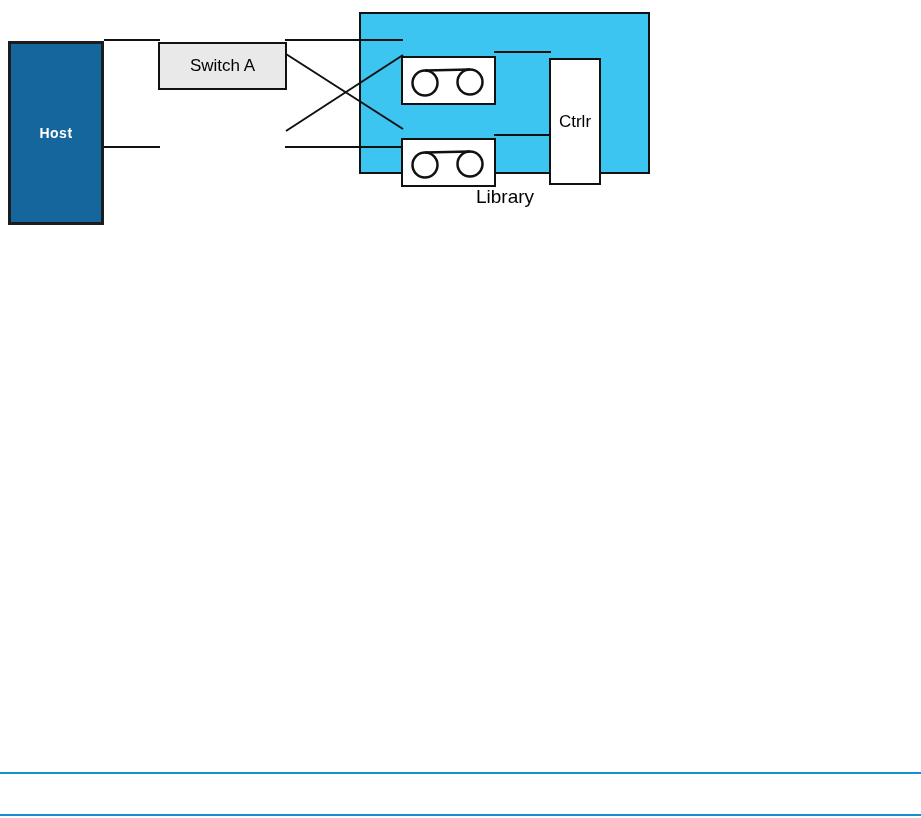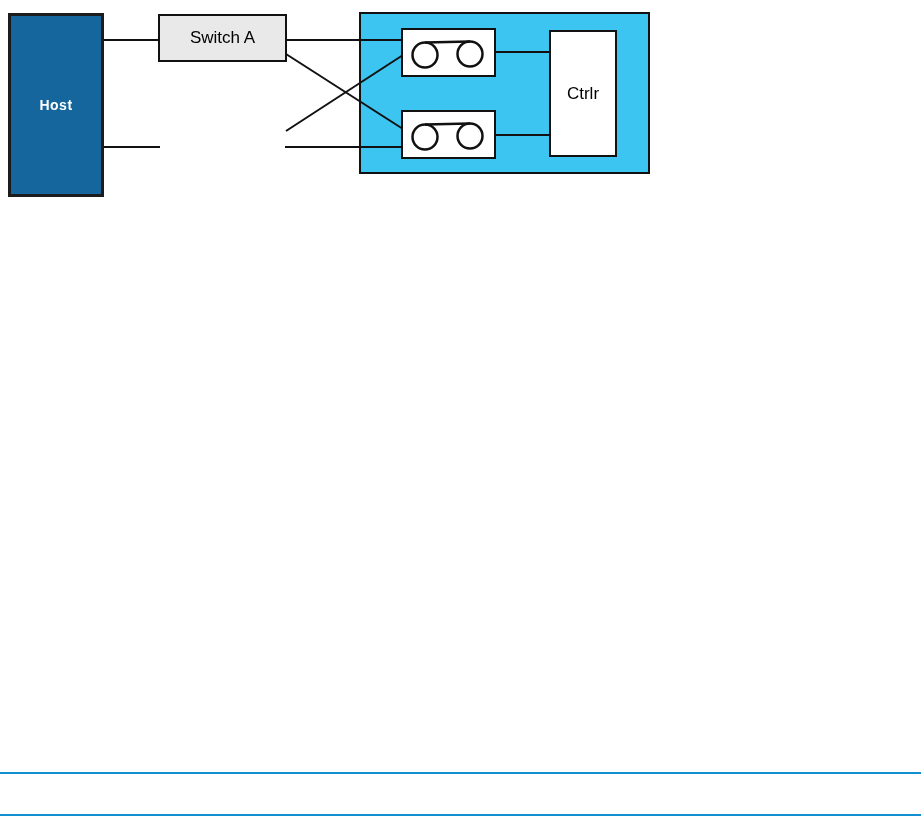--- a/index.html
+++ b/index.html
@@ -32,20 +32,21 @@
     z-index: 2;
     pointer-events: none;
   }
   .node {
     position: absolute;
     box-sizing: border-box;
     display: flex;
     align-items: center;
     justify-content: center;
     z-index: 3;
+    margin-top: 28px;
   }
   .host-box {
     left: 8px; top: 13px;
     width: 96px; height: 184px;
     background: var(--host-fill, #16669E);
     border: 3px solid var(--outline-dark, #1c1c1c);
     color: var(--host-text, #ffffff);
     font-size: 14px;
     letter-spacing: 0.5px;
     font-weight: bold;
@@ -62,21 +63,21 @@
   .drive-box {
     width: 95px; height: 49px;
     background: #ffffff;
     border: 2px solid var(--outline, #111111);
   }
   .drive-1 { left: 401px; top: 28px; }
   .drive-2 { left: 401px; top: 110px; }
   .drive-box svg { display: block; }
   .ctrlr-box {
     left: 549px; top: 30px;
-    width: 68px; height: 127px;
+    width: 52px; height: 127px;
     background: #ffffff;
     border: 2px solid var(--outline, #111111);
     color: var(--label-text, #000000);
     font-size: 17px;
   }
   .library-caption {
     position: absolute;
     left: 400px; top: 186px;
     width: 210px;
     text-align: center;
@@ -142,17 +143,18 @@
         <circle cx="67" cy="24" r="12.5"></circle>
         <line x1="22" y1="12.5" x2="67" y2="11.5"></line>
       </g>
     </svg>
   </div>
 
   <div class="node ctrlr-box">
     <span>Ctrlr</span>
   </div>
 
+  <div class="library-caption">Library</div>
 
   <div class="rule rule-upper"></div>
   <div class="rule rule-lower"></div>
 
 </div>
 
 </body></html>

